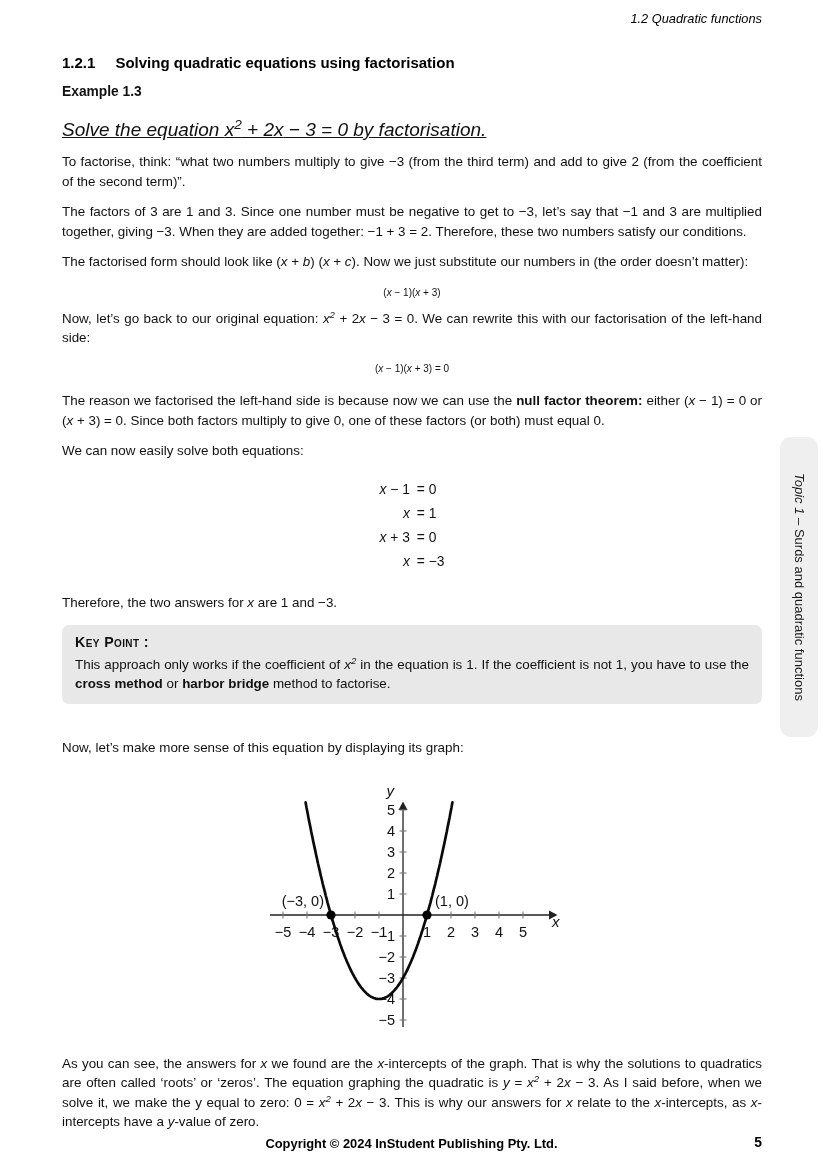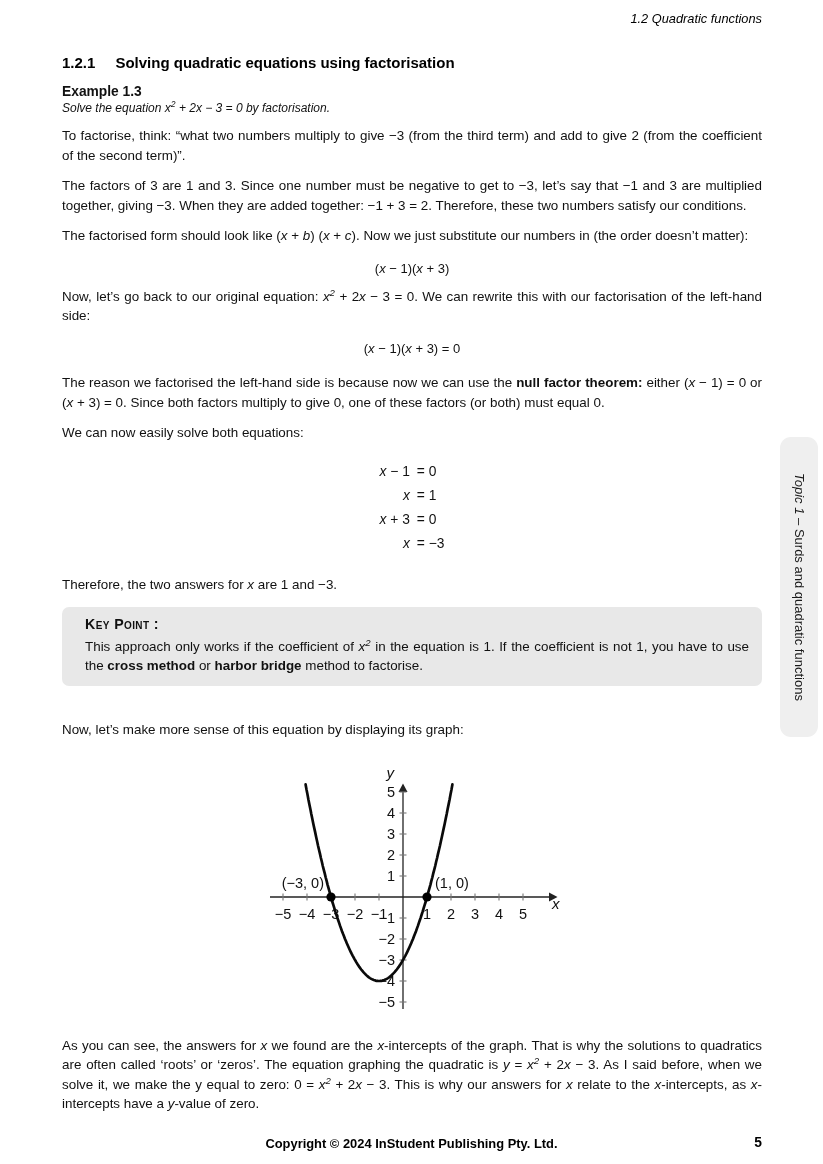--- a/index.html
+++ b/index.html
@@ -15,37 +15,37 @@
   .header-right{
     position:absolute;top:11px;right:61px;font-style:italic;font-size:12.8px;color:#000;
   }
 
   .main{position:absolute;left:62px;top:0;width:700px;}
 
   .section-title{margin:54px 0 0 0;font-size:15px;font-weight:700;color:#000;}
   .section-title .num{margin-right:20px;}
 
   .example-label{margin-top:13px;font-weight:700;font-size:13.8px;}
-  .example-statement{margin-top:2px;font-style:italic;font-size:12px;}
+  .example-statement{margin-top:20px;font-style:italic;font-size:19px;text-decoration:underline;}
 
   p.body{margin:11px 0 0 0;line-height:1.46;text-align:justify;}
 
-  .display-eq{margin:15px 0 4px 0;text-align:center;font-size:13px;}
+  .display-eq{margin:15px 0 4px 0;text-align:center;font-size:10px;}
 
   .eq-steps{
     width:fit-content;margin:21px auto 24px auto;
     display:grid;grid-template-columns:auto auto;column-gap:7px;row-gap:9px;
     font-size:13.8px;
   }
   .eq-steps .lhs{text-align:right;}
   .eq-steps .rhs{text-align:left;}
 
   .keypoint{
     margin-top:13px;background:#e8e8e8;border-radius:7px;
-    padding:7px 13px 10px 23px;line-height:1.46;
+    padding:7px 13px 10px 13px;line-height:1.46;
   }
   .keypoint .kp-label{
     font-variant:small-caps;font-weight:700;font-size:14.2px;letter-spacing:0.4px;
   }
   .keypoint .kp-body{margin-top:2px;text-align:justify;}
 
   .graph-wrap{position:relative;height:262px;margin-top:21px;}
   .graph-wrap svg{position:absolute;left:206px;top:0;}
 
   .footer-copy{

